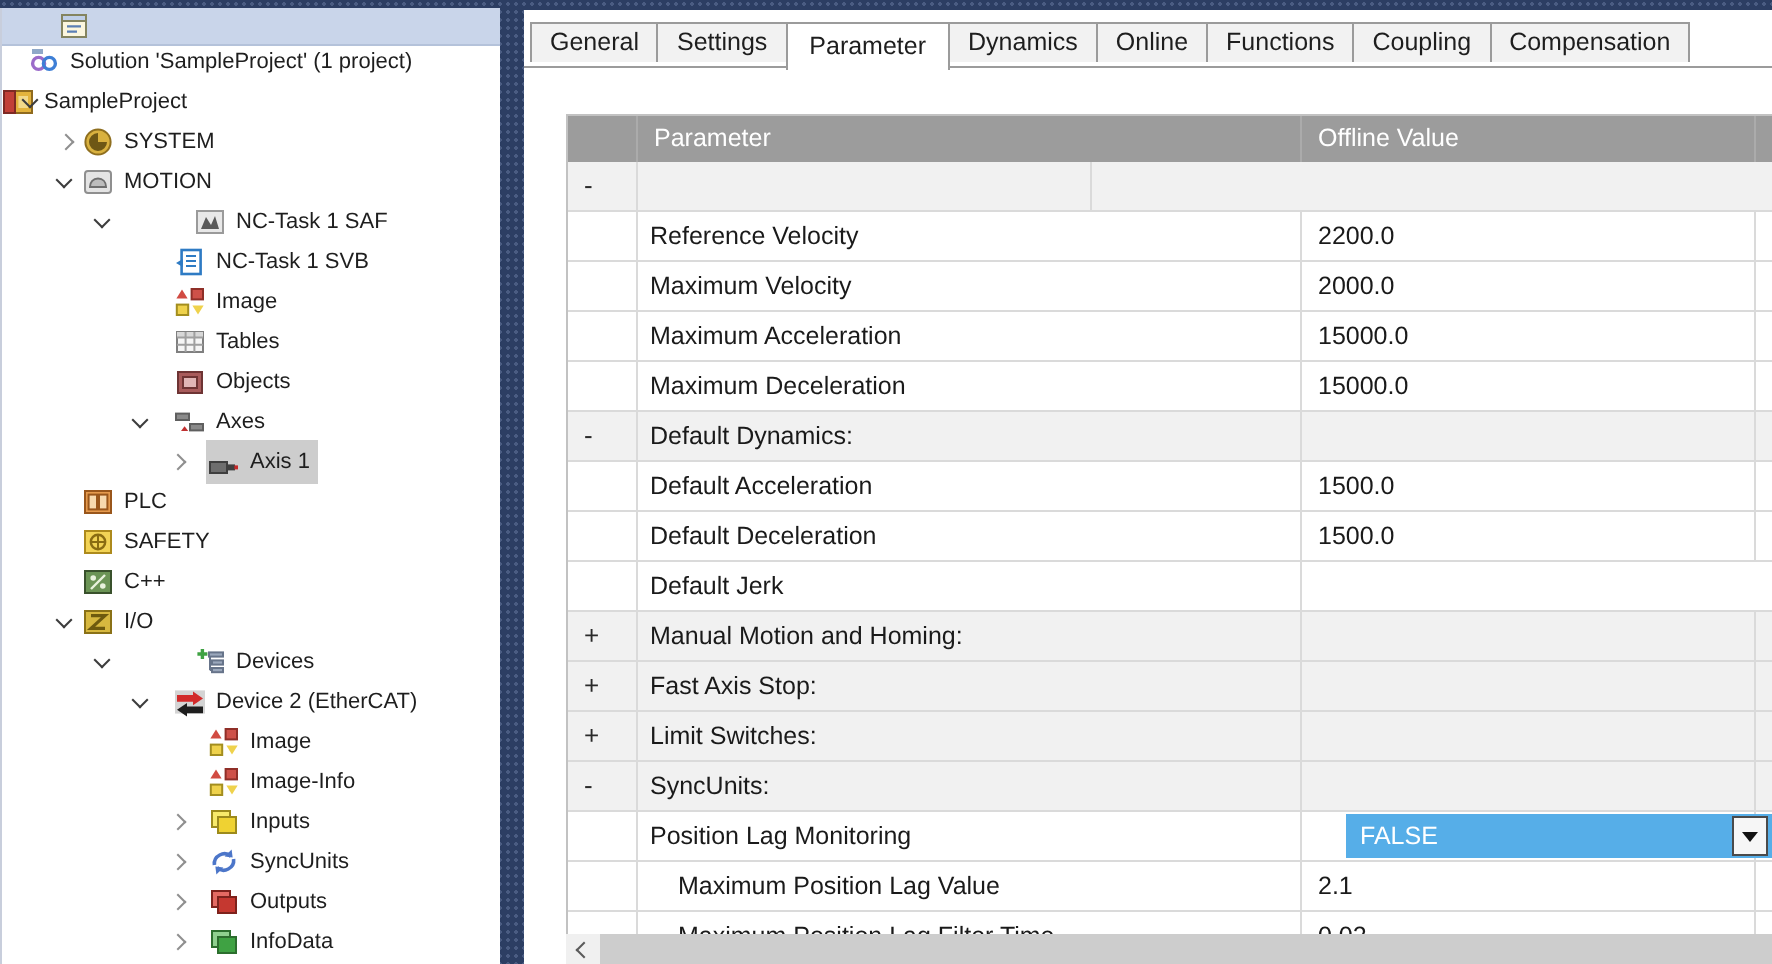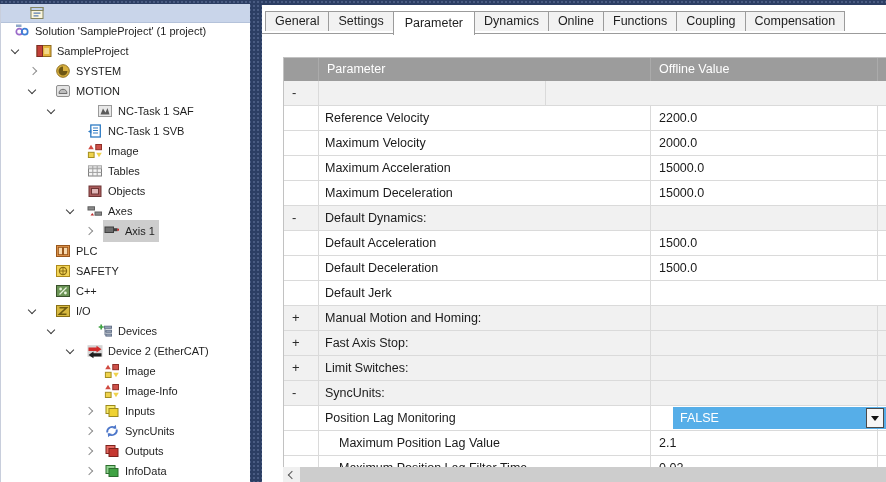--- a/index.html
+++ b/index.html
@@ -10,30 +10,30 @@
     background-image:radial-gradient(#4A5C82 0.8px, transparent 1px);
     background-size:4px 4px;
     -webkit-font-smoothing:antialiased;
   }
   
   .left-panel{position:absolute;left:0;top:4px;width:250px;bottom:0;background:#fff;border-left:1px solid #C8CEDC;box-sizing:border-box}
   .left-toolbar{height:18px;background:#C9D5EA;border-bottom:1px solid #B4C2DA;position:relative}
   .left-toolbar .ic{position:absolute;left:28px;top:1px}
   .tree{position:absolute;left:0;top:17px;right:0;bottom:0;overflow:hidden}
   .titem{height:20px;display:flex;align-items:center;font-size:11px;color:#1E1E1E;position:relative;white-space:nowrap;cursor:default}
-  .l0{padding-left:13px}.l1{padding-left:35px}.l2{padding-left:54px}.l3{padding-left:96px}.l4{padding-left:86px}.l5{padding-left:103px}
+  .l0{padding-left:13px}.l1{}.l2{padding-left:40px}.l3{padding-left:96px}.l4{padding-left:86px}.l5{padding-left:103px}
   .chev{position:absolute;top:2px;width:16px;height:16px}
   .l1>.chev{left:7px}.l2>.chev{left:24px}.l3>.chev{left:43px}.l4>.chev{left:62px}.l5>.chev{left:80px}
   .chev::before{content:"";position:absolute;left:5px;top:4.5px;width:5px;height:5px;
     border-right:1.4px solid #8F8F8F;border-bottom:1.4px solid #8F8F8F;transform:rotate(-45deg)}
   .chev.exp::before{border-color:#3C3C3C;transform:rotate(45deg);top:3.5px;left:4px}
   .ic{width:16px;height:16px;flex:0 0 16px;margin-right:5px;display:inline-block}
   .ic svg{width:16px;height:16px;display:block}
   .tlabel{line-height:20px}
-  .selwrap{display:flex;align-items:flex-start;background:#CDCDCD;padding:1px 4px 1px 1px;margin-left:-1px}
+  .selwrap{display:flex;align-items:flex-end;background:#CDCDCD;padding:1px 4px 1px 1px;margin-left:-1px}
   
   .right-panel{position:absolute;left:262px;top:5px;right:0;bottom:0;background:#fff}
   .tabstrip{position:absolute;left:0;top:6px;right:0;height:22px;border-bottom:1px solid #9B9B9B;padding-left:3px;display:flex;box-sizing:content-box}
   .tab{height:19px;line-height:19px;padding:0 9px;font-size:12.5px;color:#1E1E1E;background:#F2F2F2;
     border:1px solid #9B9B9B;border-bottom:none;cursor:default}
   .tab+.tab{margin-left:-1px}
   .tab.active{height:23px;line-height:23px;background:#fff;position:relative;z-index:2;margin-bottom:-1px;padding:0 11px}
   
   .ptable{position:absolute;left:21px;top:52px;right:0;border-left:1px solid #C2C2C2;border-top:1px solid #C2C2C2}
   .hrow{display:flex;height:23px;background:#9C9C9C}

